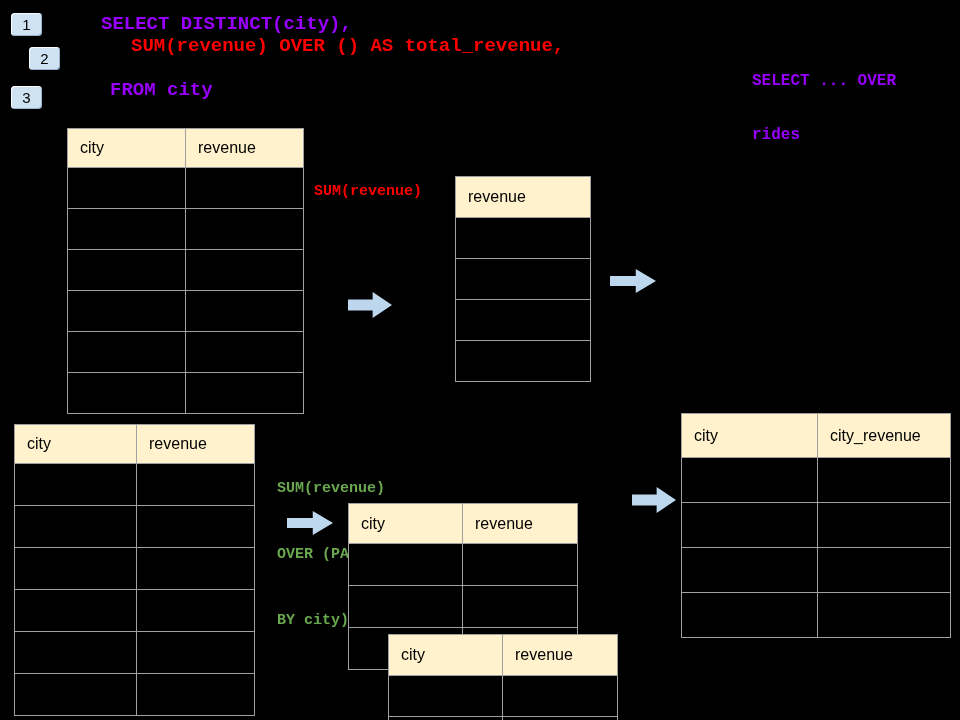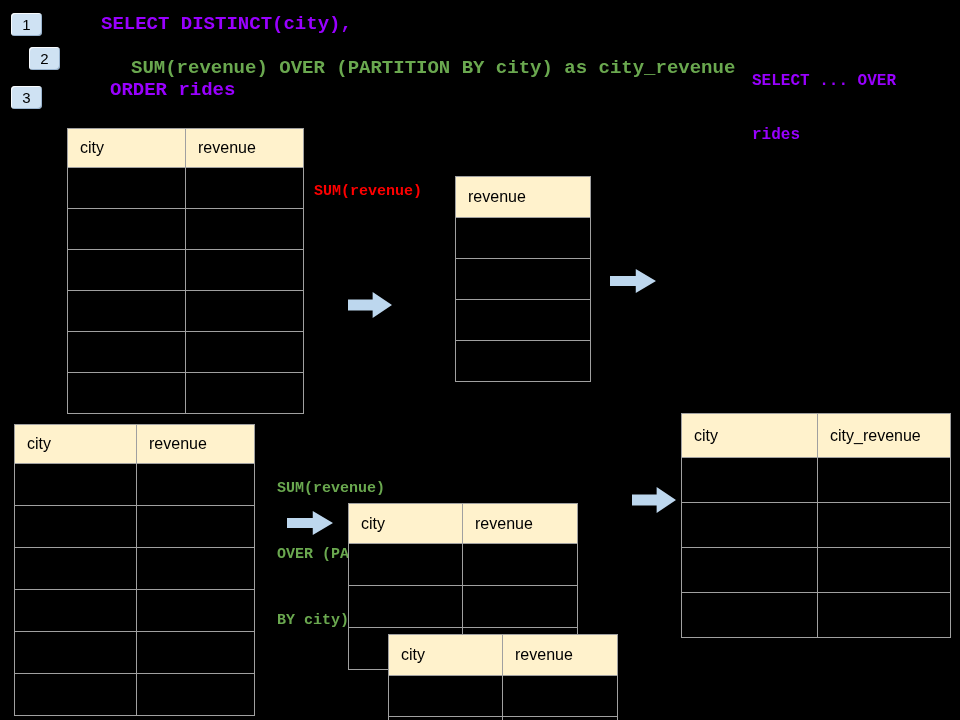--- a/index.html
+++ b/index.html
@@ -86,22 +86,22 @@
 </head>
 <body>
 
 <div class="canvas">
 
   <div class="badge" id="b1">1</div>
   <div class="badge" id="b2">2</div>
   <div class="badge" id="b3">3</div>
 
   <div class="mono code-line purple" id="cl1">SELECT DISTINCT(city),</div>
-  <div class="mono code-line green" id="cl3">SUM(revenue) OVER (PARTITION BY city) as city_revenue</div>
-  <div class="mono code-line purple" id="cl4">ORDER rides</div>
+  <div class="mono code-line red" id="cl2">SUM(revenue) OVER () AS total_revenue,</div>
+  <div class="mono code-line purple" id="cl4">FROM city</div>
 
   <div class="mono purple" id="side-note">
     <div>SELECT ... OVER</div>
     <div>rides</div>
   </div>
 
   <div class="mono annotation red" id="ann-total">
     <div>SUM(revenue)</div>
   </div>
 

